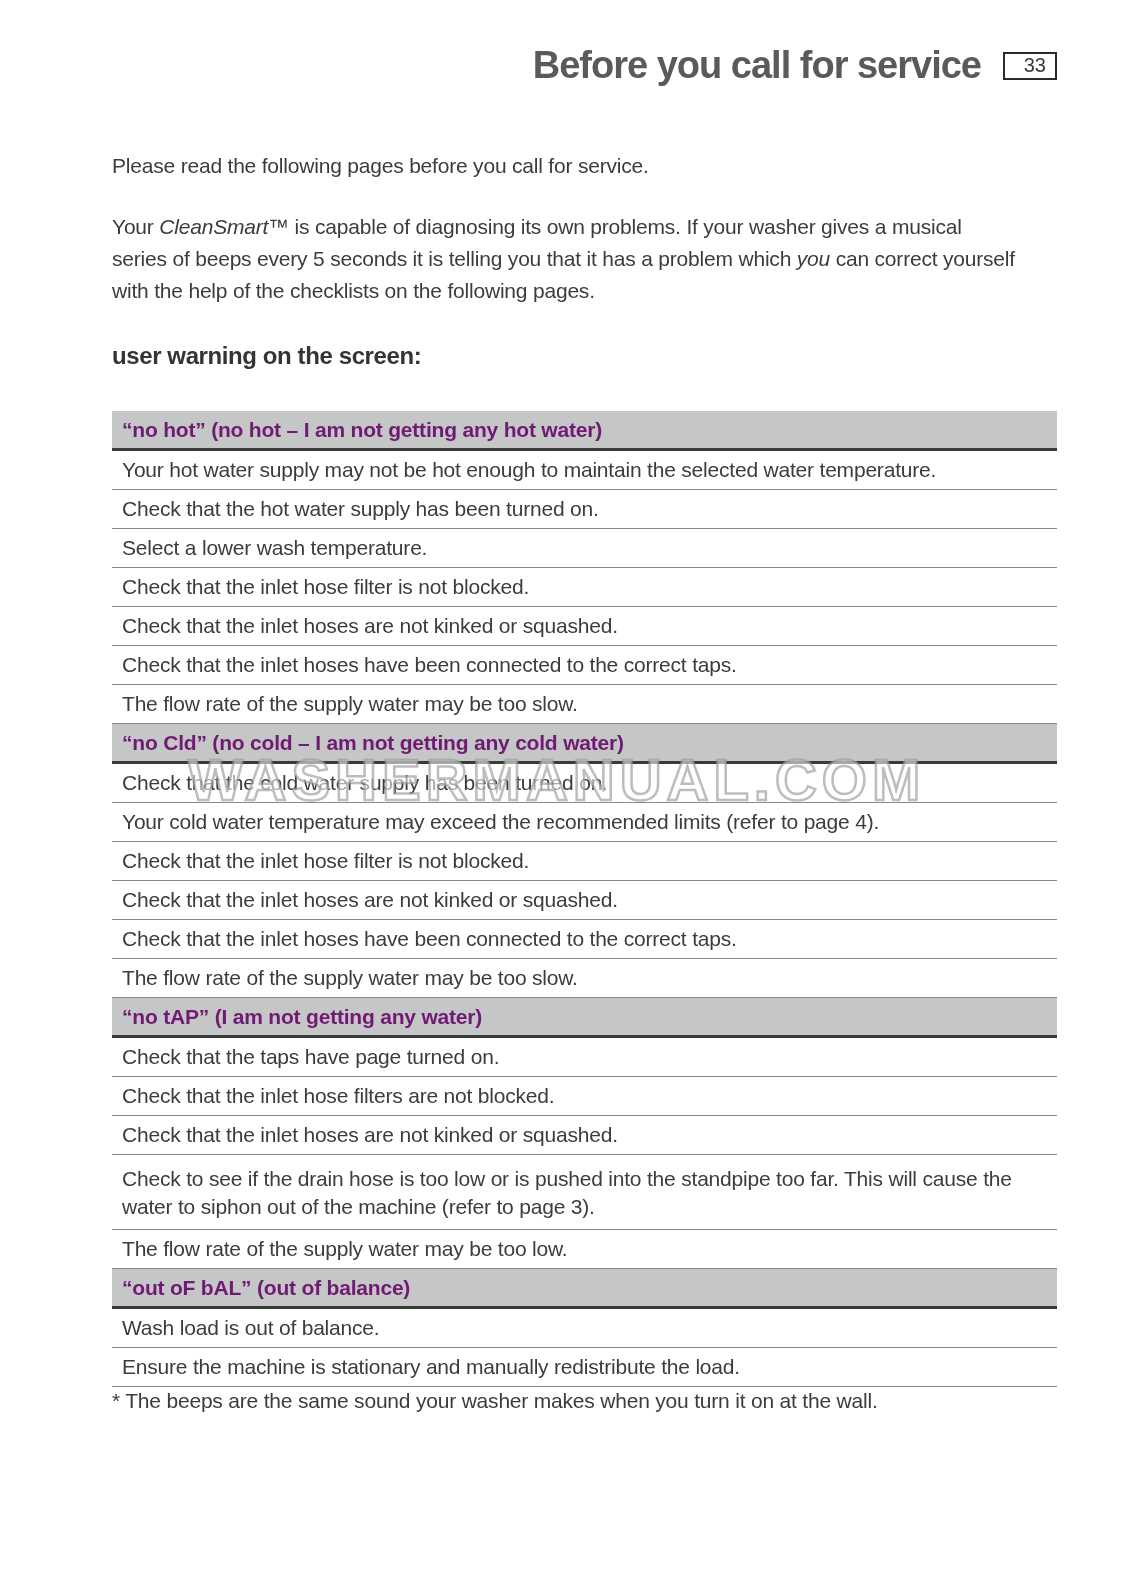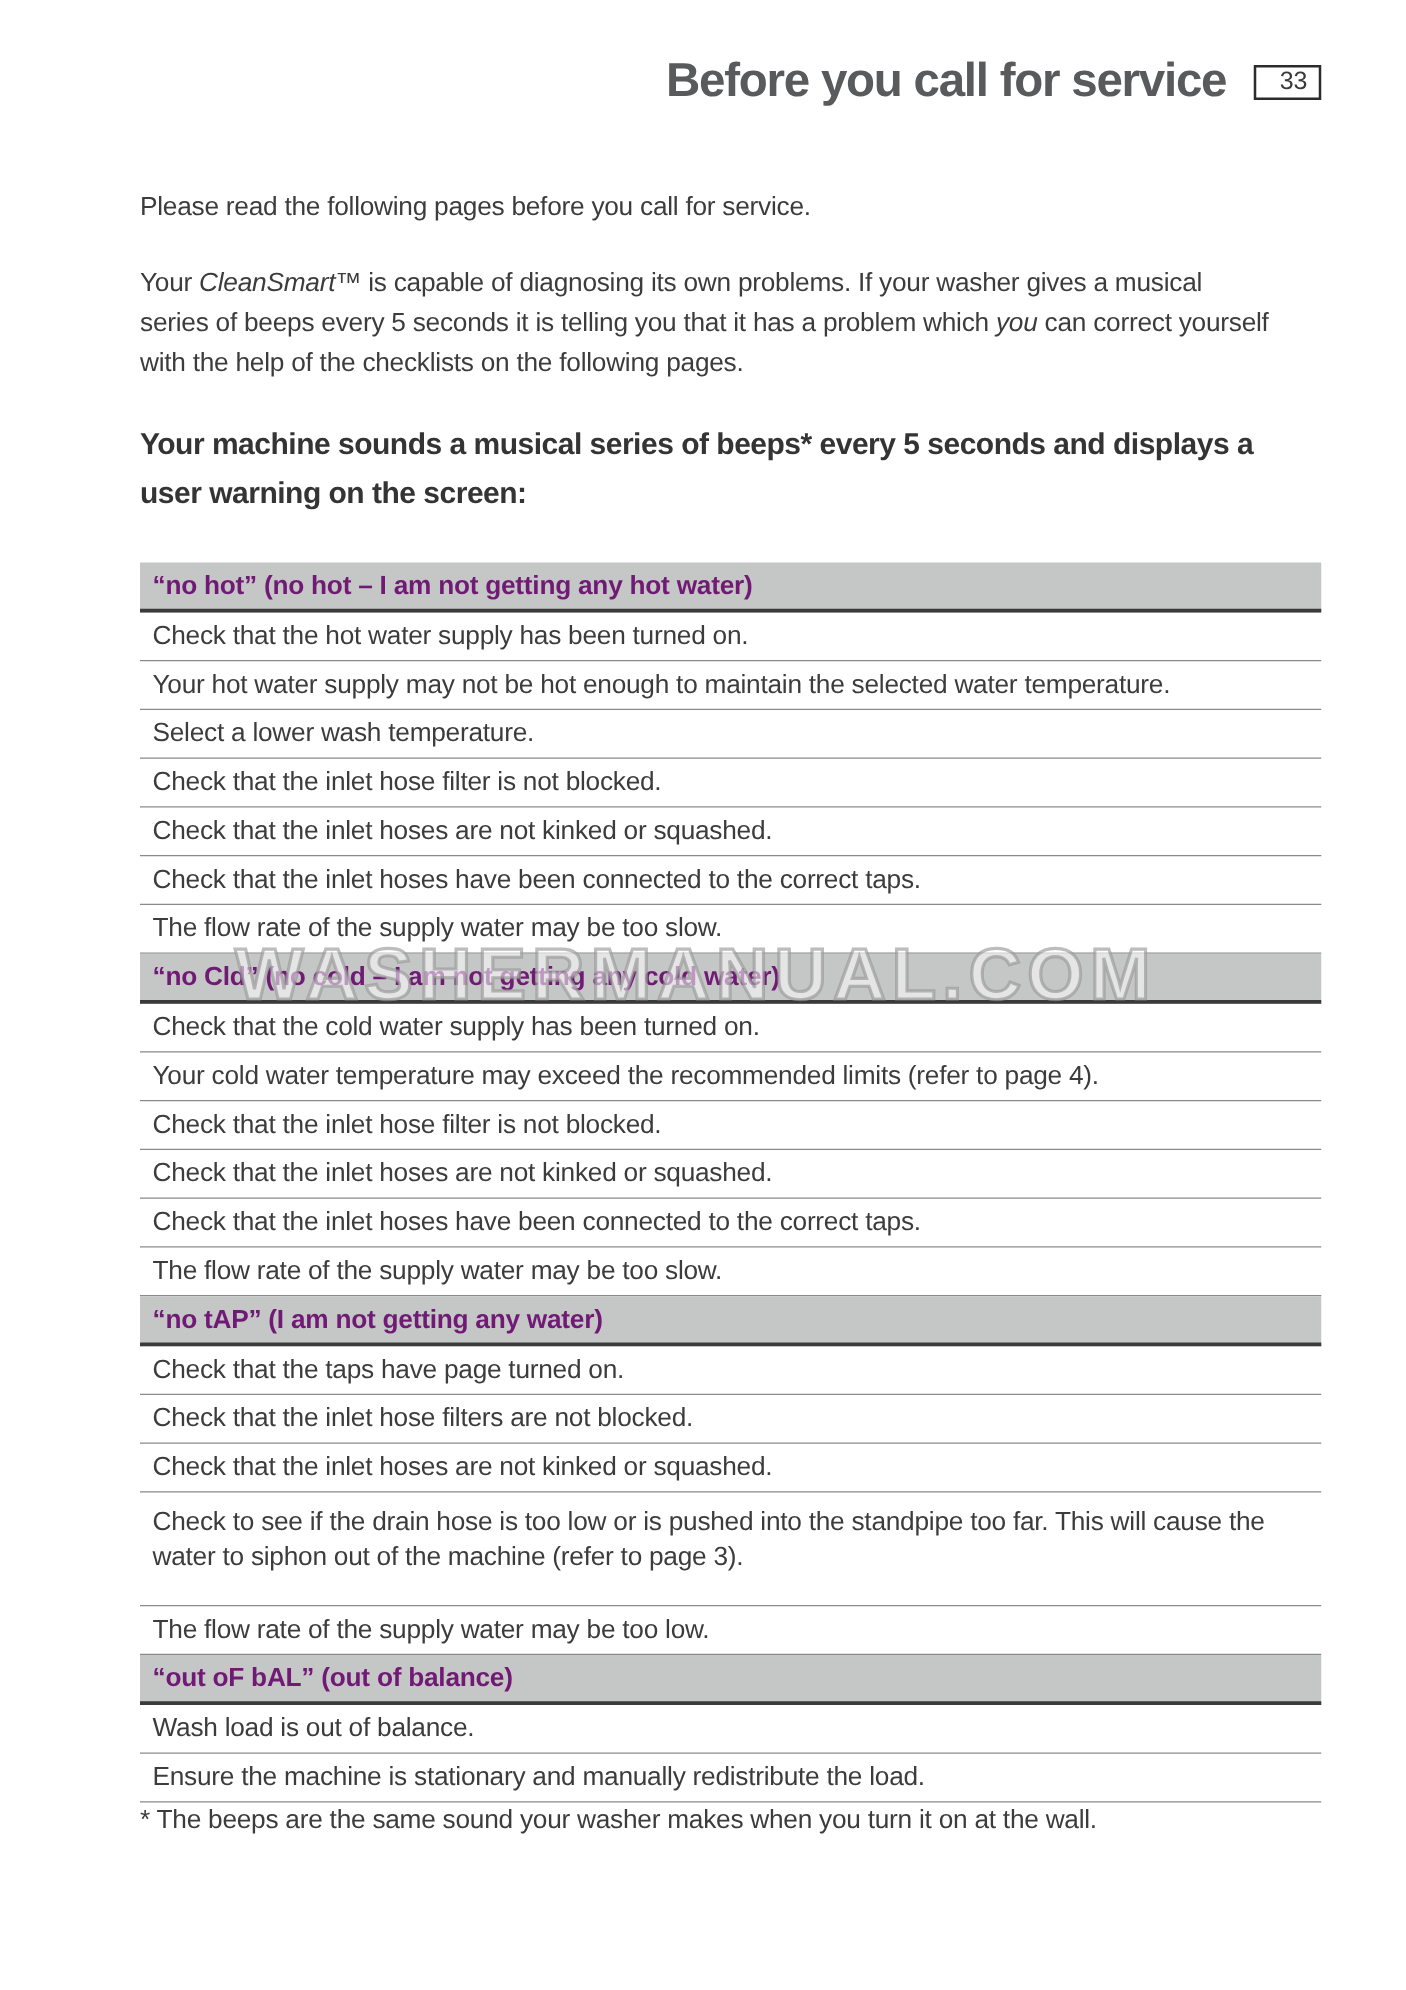--- a/index.html
+++ b/index.html
@@ -78,21 +78,21 @@
   .row {
     min-height:39px;
     display:flex;
     align-items:center;
     padding:5px 10px;
     border-bottom:1px solid #8a8a8a;
     font-size:21px;
     line-height:28px;
     color:#3c3c3c;
   }
-  .row-tall { padding-top:10px; padding-bottom:24px; }
+  .row-tall { padding-top:10px; padding-bottom:8px; }
   .row-last { border-bottom:4px solid #3a3a3a; }
   .footnote {
     margin-top:0;
     font-size:21px;
     line-height:28px;
     color:#3c3c3c;
   }
   .watermark {
     position:absolute;
     top:746px; left:188px;
@@ -119,30 +119,29 @@
       </div>
   </header>
 
   <main class="content">
 
     <p class="body">Please read the following pages before you call for service.</p>
 
     <p class="body"><span>Your </span><span class="it">CleanSmart</span><span>™ is capable of diagnosing its own problems. If your washer gives a musical series of beeps every 5 seconds it is telling you that it has a problem which </span><span class="it">you</span><span> can correct yourself with the help of the checklists on the following pages.</span></p>
 
     <h2 class="subhead">
-        <span>Your machine sounds a musical series of beeps* every 5 seconds and displays a</span>
         <span>user warning on the screen:</span>
       </h2>
 
     <div class="tables">
 
       <section>
         <div class="sec-header">“no hot” (no hot – I am not getting any hot water)</div>
+        <div class="row">Your hot water supply may not be hot enough to maintain the selected water temperature.</div>
         <div class="row">Check that the hot water supply has been turned on.</div>
-        <div class="row">Your hot water supply may not be hot enough to maintain the selected water temperature.</div>
         <div class="row">Select a lower wash temperature.</div>
         <div class="row">Check that the inlet hose filter is not blocked.</div>
         <div class="row">Check that the inlet hoses are not kinked or squashed.</div>
         <div class="row">Check that the inlet hoses have been connected to the correct taps.</div>
         <div class="row">The flow rate of the supply water may be too slow.</div>
       </section>
 
       <section>
         <div class="sec-header">“no Cld” (no cold – I am not getting any cold water)</div>
         <div class="row">Check that the cold water supply has been turned on.</div>

